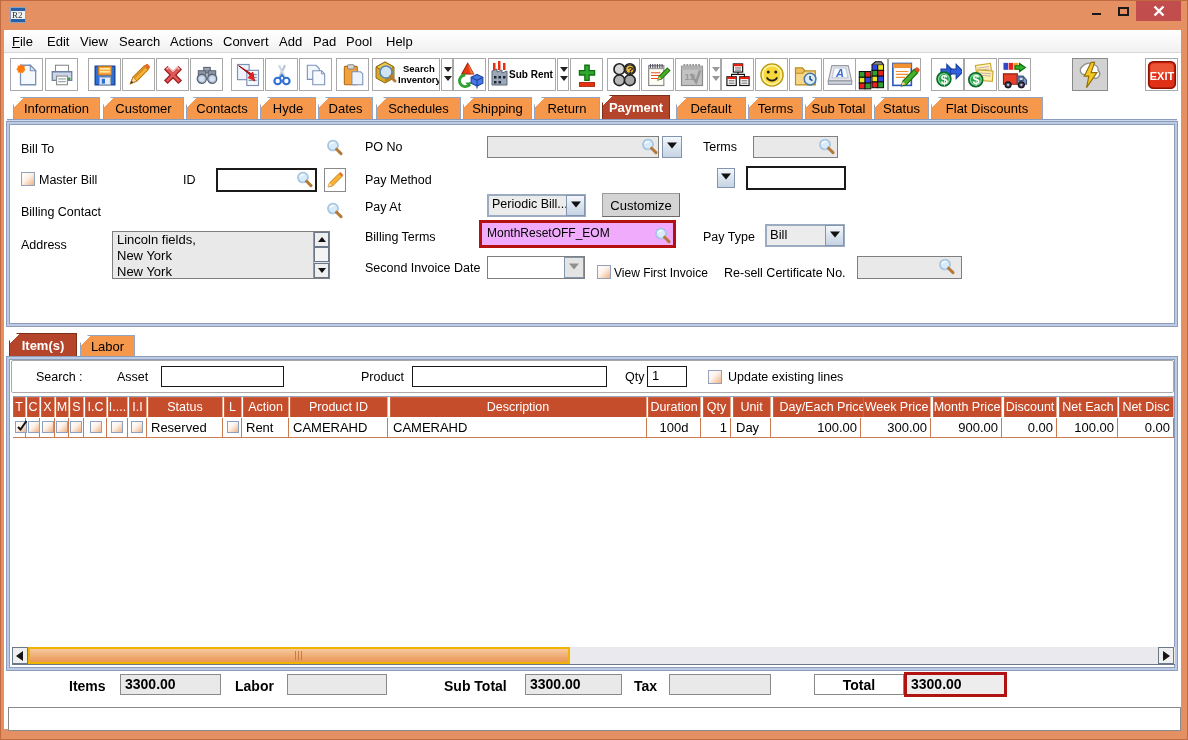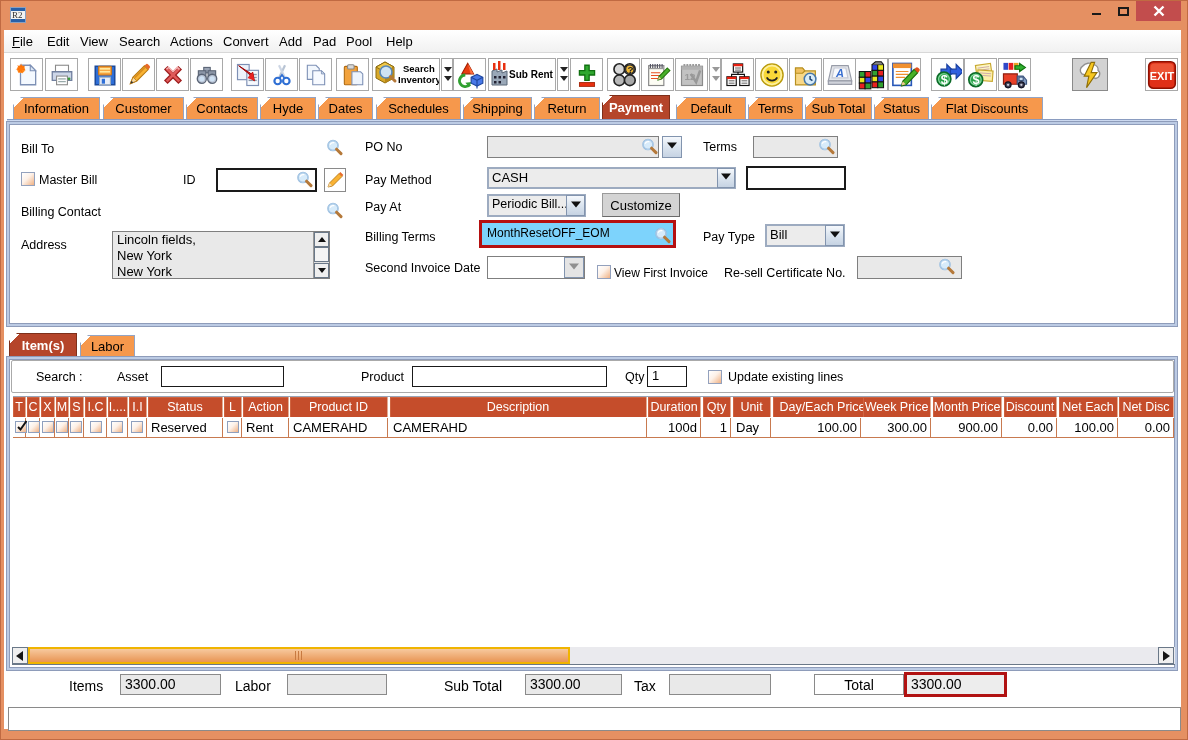--- a/index.html
+++ b/index.html
@@ -32,21 +32,21 @@
 .dd{position:absolute;top:5px;width:12px;height:33px;background:#fff;border:1px solid #a9a9a9}
 .dd:before,.dd:after{content:"";position:absolute;left:2px;width:0;height:0;border:4px solid transparent;border-top:5px solid #222}
 .dd:before{top:8px}.dd:after{top:17px}
 .dd.gray:before,.dd.gray:after{border-top-color:#999}
 
 .tab{position:absolute;font-size:13px;color:#000;background:linear-gradient(135deg,#fff 0 8px,#f6984c 8px);text-align:center;clip-path:polygon(8px 0,100% 0,100% 100%,0 100%,0 8px);box-shadow:inset 0 0 0 1px #93a4c4}
 .tab.sel{background:linear-gradient(135deg,#fff 0 8px,#b5452a 8px);color:#fff;font-weight:bold;box-shadow:inset 0 0 0 1px #7e2f1a}
 
 .panel{position:absolute;background:#fff;border:2px solid #bccbe4;box-shadow:0 0 0 1px #8e9cba,inset 0 0 0 1px #8e9cba}
 .lbl{position:absolute;font-size:12.5px;color:#000;white-space:nowrap}
-.bold{font-weight:normal}
+.bold{font-weight:bold}
 .fld{position:absolute;background:#e9e9e9;border:1px solid #7f7f7f;font-size:13px;color:#000;padding:2px 4px;white-space:nowrap;overflow:hidden}
 .fldw{position:absolute;background:#fff;border:2px solid #1a1a1a;font-size:13px;color:#000;padding:1px 4px;white-space:nowrap;overflow:hidden}
 .mg{position:absolute}
 .cb{position:absolute;width:14px;height:14px;border:1px solid #93a1bd;background:linear-gradient(135deg,#ffffff 0%,#fdf1e8 45%,#f0b183 100%)}
 .arrbtn{position:absolute;background:linear-gradient(#f5f8fc,#dde6f0 45%,#c6d3e3);border:1px solid #8294ae;}
 .arrbtn:after{content:"";position:absolute;left:50%;top:50%;transform:translate(-50%,-40%);border:5px solid transparent;border-top:6px solid #111}
 .arrbtn.gray:after{border-top-color:#909090}
 .combo{position:absolute;background:#ececec;border:2px solid #9dabc0;font-size:13px;padding:1px 3px;white-space:nowrap;overflow:hidden}
 
 .th{position:absolute;background:#c54d2b;color:#fff;font-size:12.5px;text-align:center;border-right:1px solid #e2ab92;box-shadow:inset 1px 1px 0 #cf6440;overflow:hidden;line-height:20px;white-space:nowrap}
@@ -436,29 +436,28 @@
 <div class="arrbtn" style="left:662px;top:136px;width:20px;height:22px"></div>
 <div class="lbl" style="left:703px;top:140px">Terms</div>
 <div class="fld" style="left:753px;top:136px;width:85px;height:22px"></div>
 <svg class="mg" style="left:818px;top:138px" width="17" height="17" viewBox="0 0 17 17">
       <circle cx="7" cy="6.6" r="5" fill="#d7ebfa" stroke="#8fb3d9" stroke-width="1.5"></circle>
       <circle cx="7" cy="6.6" r="5" fill="none" stroke="#b9d7ef" stroke-width="0.8"></circle>
       <path d="M10.6 10.2 L15 14.6" stroke="#b5793a" stroke-width="3" stroke-linecap="round"></path>
       <path d="M4.4 5.2 a3.3 3.3 0 0 1 3.4 -1.6" stroke="#ffffff" stroke-width="1.3" fill="none" stroke-linecap="round"></path>
     </svg>
 <div class="lbl" style="left:365px;top:173px">Pay Method</div>
-<div class="combo" style="left:487px;top:167px;width:249px;height:22px">CASH</div>
 <div class="arrbtn" style="left:717px;top:168px;width:18px;height:20px"></div>
 <div class="fldw" style="left:746px;top:166px;width:100px;height:24px"></div>
 <div class="lbl" style="left:365px;top:200px">Pay At</div>
 <div class="combo" style="left:487px;top:194px;width:99px;height:23px;font-size:12.5px">Periodic Bill...</div>
 <div class="arrbtn" style="left:566px;top:195px;width:19px;height:21px"></div>
 <div class="abs" style="left:602px;top:193px;width:78px;height:24px;background:#d4d4d4;border:1px solid #9a9a9a;border-right-color:#6a6a6a;border-bottom-color:#6a6a6a;font-size:13px;text-align:center;line-height:23px">Customize</div>
 <div class="lbl" style="left:365px;top:230px">Billing Terms</div>
-<div class="abs" style="left:479px;top:220px;width:197px;height:28px;border:3px solid #b51010;background:#7dd3fc;font-size:12px;padding:3px 5px">MonthResetOFF_EOM</div>
+<div class="abs" style="left:479px;top:220px;width:197px;height:28px;border:3px solid #b51010;background:#f0abfc;font-size:12px;padding:3px 5px">MonthResetOFF_EOM</div>
 <svg class="mg" style="left:654px;top:227px" width="17" height="17" viewBox="0 0 17 17">
       <circle cx="7" cy="6.6" r="5" fill="#d7ebfa" stroke="#8fb3d9" stroke-width="1.5"></circle>
       <circle cx="7" cy="6.6" r="5" fill="none" stroke="#b9d7ef" stroke-width="0.8"></circle>
       <path d="M10.6 10.2 L15 14.6" stroke="#b5793a" stroke-width="3" stroke-linecap="round"></path>
       <path d="M4.4 5.2 a3.3 3.3 0 0 1 3.4 -1.6" stroke="#ffffff" stroke-width="1.3" fill="none" stroke-linecap="round"></path>
     </svg>
 <div class="lbl" style="left:703px;top:230px">Pay Type</div>
 <div class="combo" style="left:765px;top:224px;width:80px;height:23px">Bill</div>
 <div class="arrbtn" style="left:825px;top:225px;width:19px;height:21px"></div>
 <div class="lbl" style="left:365px;top:261px">Second Invoice Date</div>
@@ -516,21 +515,21 @@
 <div class="td" style="left:56px;top:418px;width:13px;height:19px;text-align:left"></div>
 <div class="td" style="left:70px;top:418px;width:14px;height:19px;text-align:left"></div>
 <div class="td" style="left:85px;top:418px;width:22px;height:19px;text-align:left"></div>
 <div class="td" style="left:108px;top:418px;width:20px;height:19px;text-align:left"></div>
 <div class="td" style="left:129px;top:418px;width:18px;height:19px;text-align:left"></div>
 <div class="td" style="left:148px;top:418px;width:75px;height:19px;text-align:left">Reserved</div>
 <div class="td" style="left:224px;top:418px;width:18px;height:19px;text-align:left"></div>
 <div class="td" style="left:243px;top:418px;width:46px;height:19px;text-align:left">Rent</div>
 <div class="td" style="left:290px;top:418px;width:98px;height:19px;text-align:left">CAMERAHD</div>
 <div class="td" style="left:390px;top:418px;width:257px;height:19px;text-align:left">CAMERAHD</div>
-<div class="td" style="left:648px;top:418px;width:53px;height:19px;text-align:right">100d</div>
+<div class="td" style="left:648px;top:418px;width:53px;height:19px;text-align:center">100d</div>
 <div class="td" style="left:703px;top:418px;width:28px;height:19px;text-align:right">1</div>
 <div class="td" style="left:733px;top:418px;width:38px;height:19px;text-align:left">Day</div>
 <div class="td" style="left:773px;top:418px;width:88px;height:19px;text-align:right">100.00</div>
 <div class="td" style="left:863px;top:418px;width:68px;height:19px;text-align:right">300.00</div>
 <div class="td" style="left:933px;top:418px;width:69px;height:19px;text-align:right">900.00</div>
 <div class="td" style="left:1004px;top:418px;width:53px;height:19px;text-align:right">0.00</div>
 <div class="td" style="left:1059px;top:418px;width:59px;height:19px;text-align:right">100.00</div>
 <div class="td" style="left:1119px;top:418px;width:55px;height:19px;text-align:right">0.00</div>
 <div class="tcb" style="left:15px;top:421px">
       <svg width="13" height="13" viewBox="0 0 13 13" style="position:absolute;left:-1px;top:-3px">

